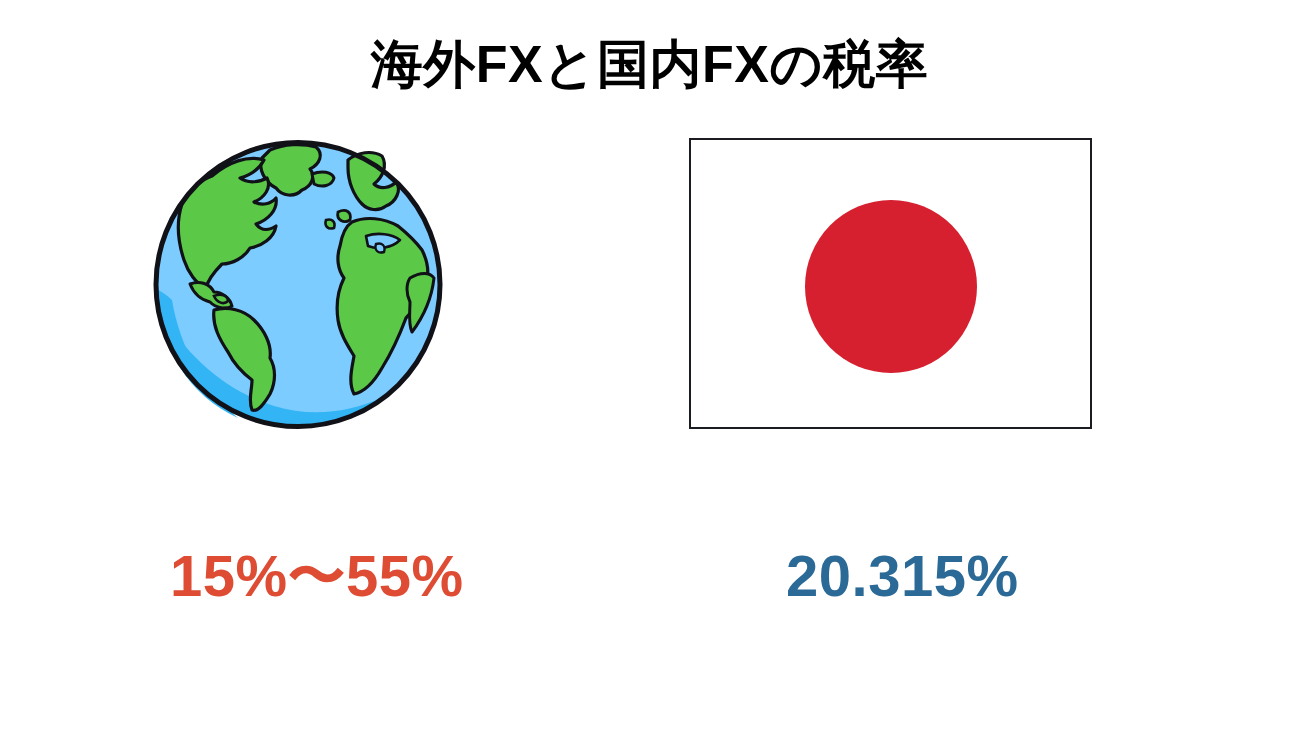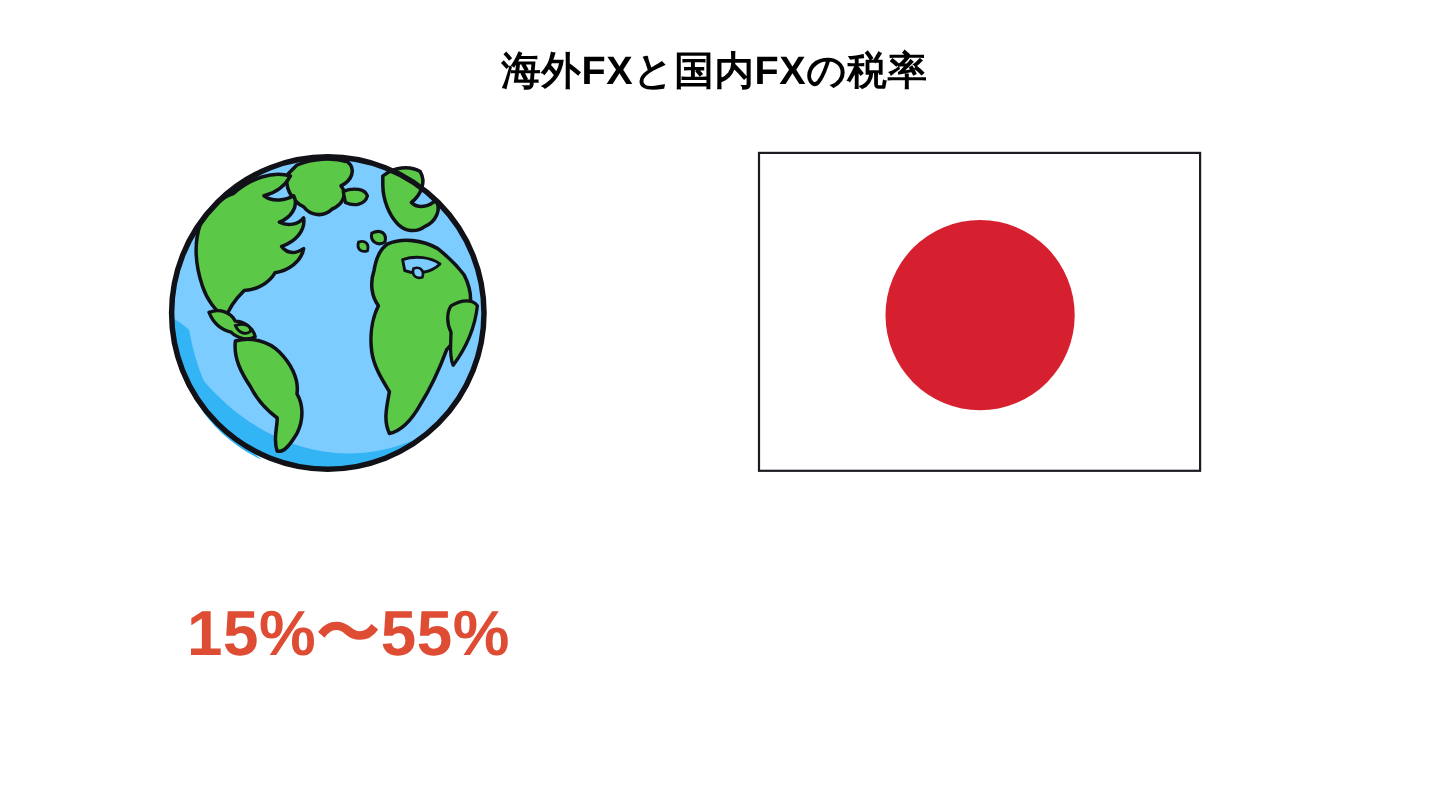--- a/index.html
+++ b/index.html
@@ -23,21 +23,21 @@
     background: #ffffff;
   }
 
   
   .slide-title {
     position: absolute;
     top: 34px;
     left: 0;
     width: 1299px;
     text-align: center;
-    font-size: 36px;
+    font-size: 52px;
     line-height: 60px;
     font-weight: 700;
     letter-spacing: 0.5px;
     color: #000000;
     white-space: nowrap;
   }
 
   
   .col {
     position: absolute;
@@ -207,14 +207,15 @@
   <div class="rate rate-overseas">15%〜55%</div>
 
   <div class="col col-domestic">
     <div class="figure-slot">
       <div class="flag">
         <div class="flag-disc"></div>
       </div>
     </div>
   </div>
 
+  <div class="rate rate-domestic">20.315%</div>
 
 </div>
 
 </body></html>

